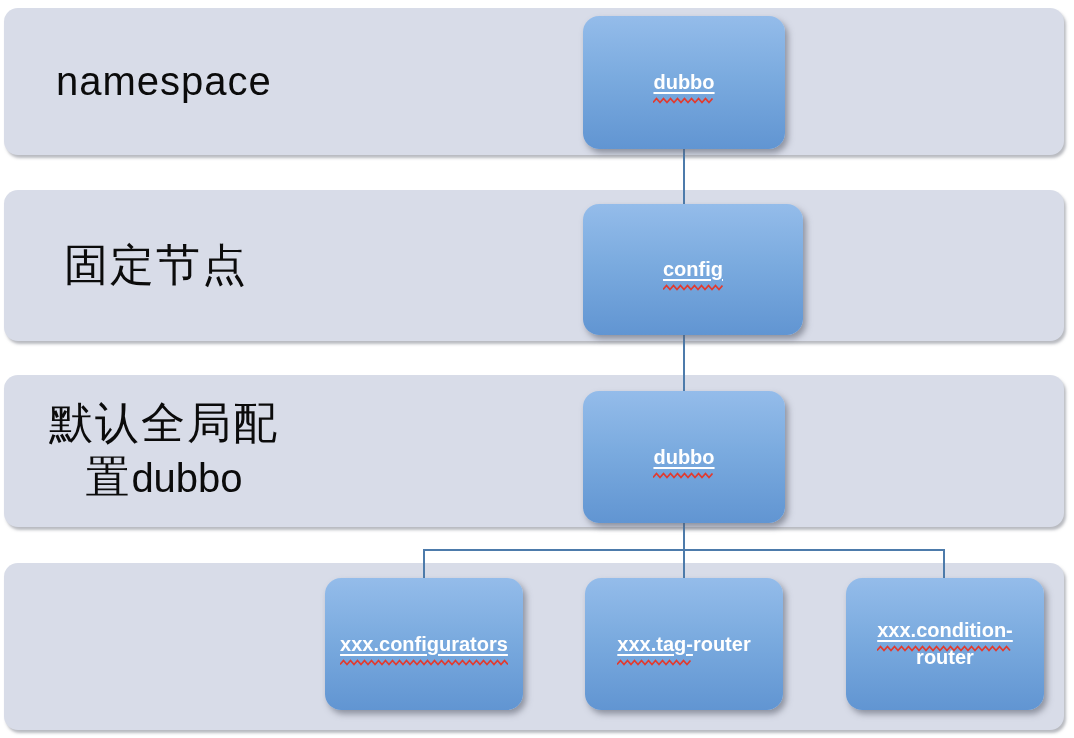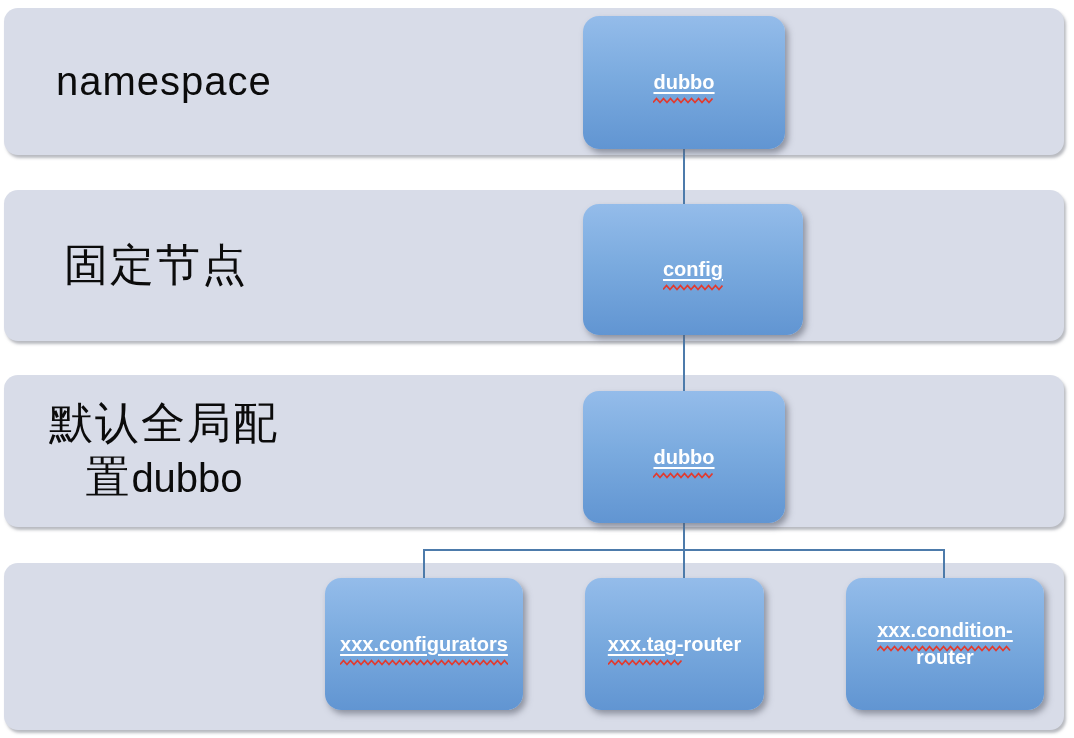--- a/index.html
+++ b/index.html
@@ -59,21 +59,21 @@
     box-shadow:3px 4px 6px rgba(90,95,110,.6);
     display:flex; flex-direction:column; align-items:center; justify-content:center;
     color:var(--node-text,#ffffff);
     font-family:"Liberation Sans", sans-serif;
     font-size:20px; font-weight:bold; text-align:center;
   }
   #node-a { left:583px; top:16px;  width:202px; height:133px; }
   #node-b { left:583px; top:204px; width:220px; height:131px; }
   #node-c { left:583px; top:391px; width:202px; height:132px; }
   #node-d { left:325px; top:578px; width:198px; height:132px; }
-  #node-e { left:585px; top:578px; width:179px; height:132px; }
+  #node-e { left:585px; top:578px; width:198px; height:132px; }
   #node-f { left:846px; top:578px; width:198px; height:132px;text-align:right; }
 
   .node-line { line-height:27px; white-space:nowrap; }
   .part { position:relative; display:inline-block; }
   .part.sq {
     text-decoration:underline;
     text-decoration-thickness:1.5px;
     text-underline-offset:3px;
   }
   .squiggle { position:absolute; left:0; top:100%; margin-top:1px; pointer-events:none; }

